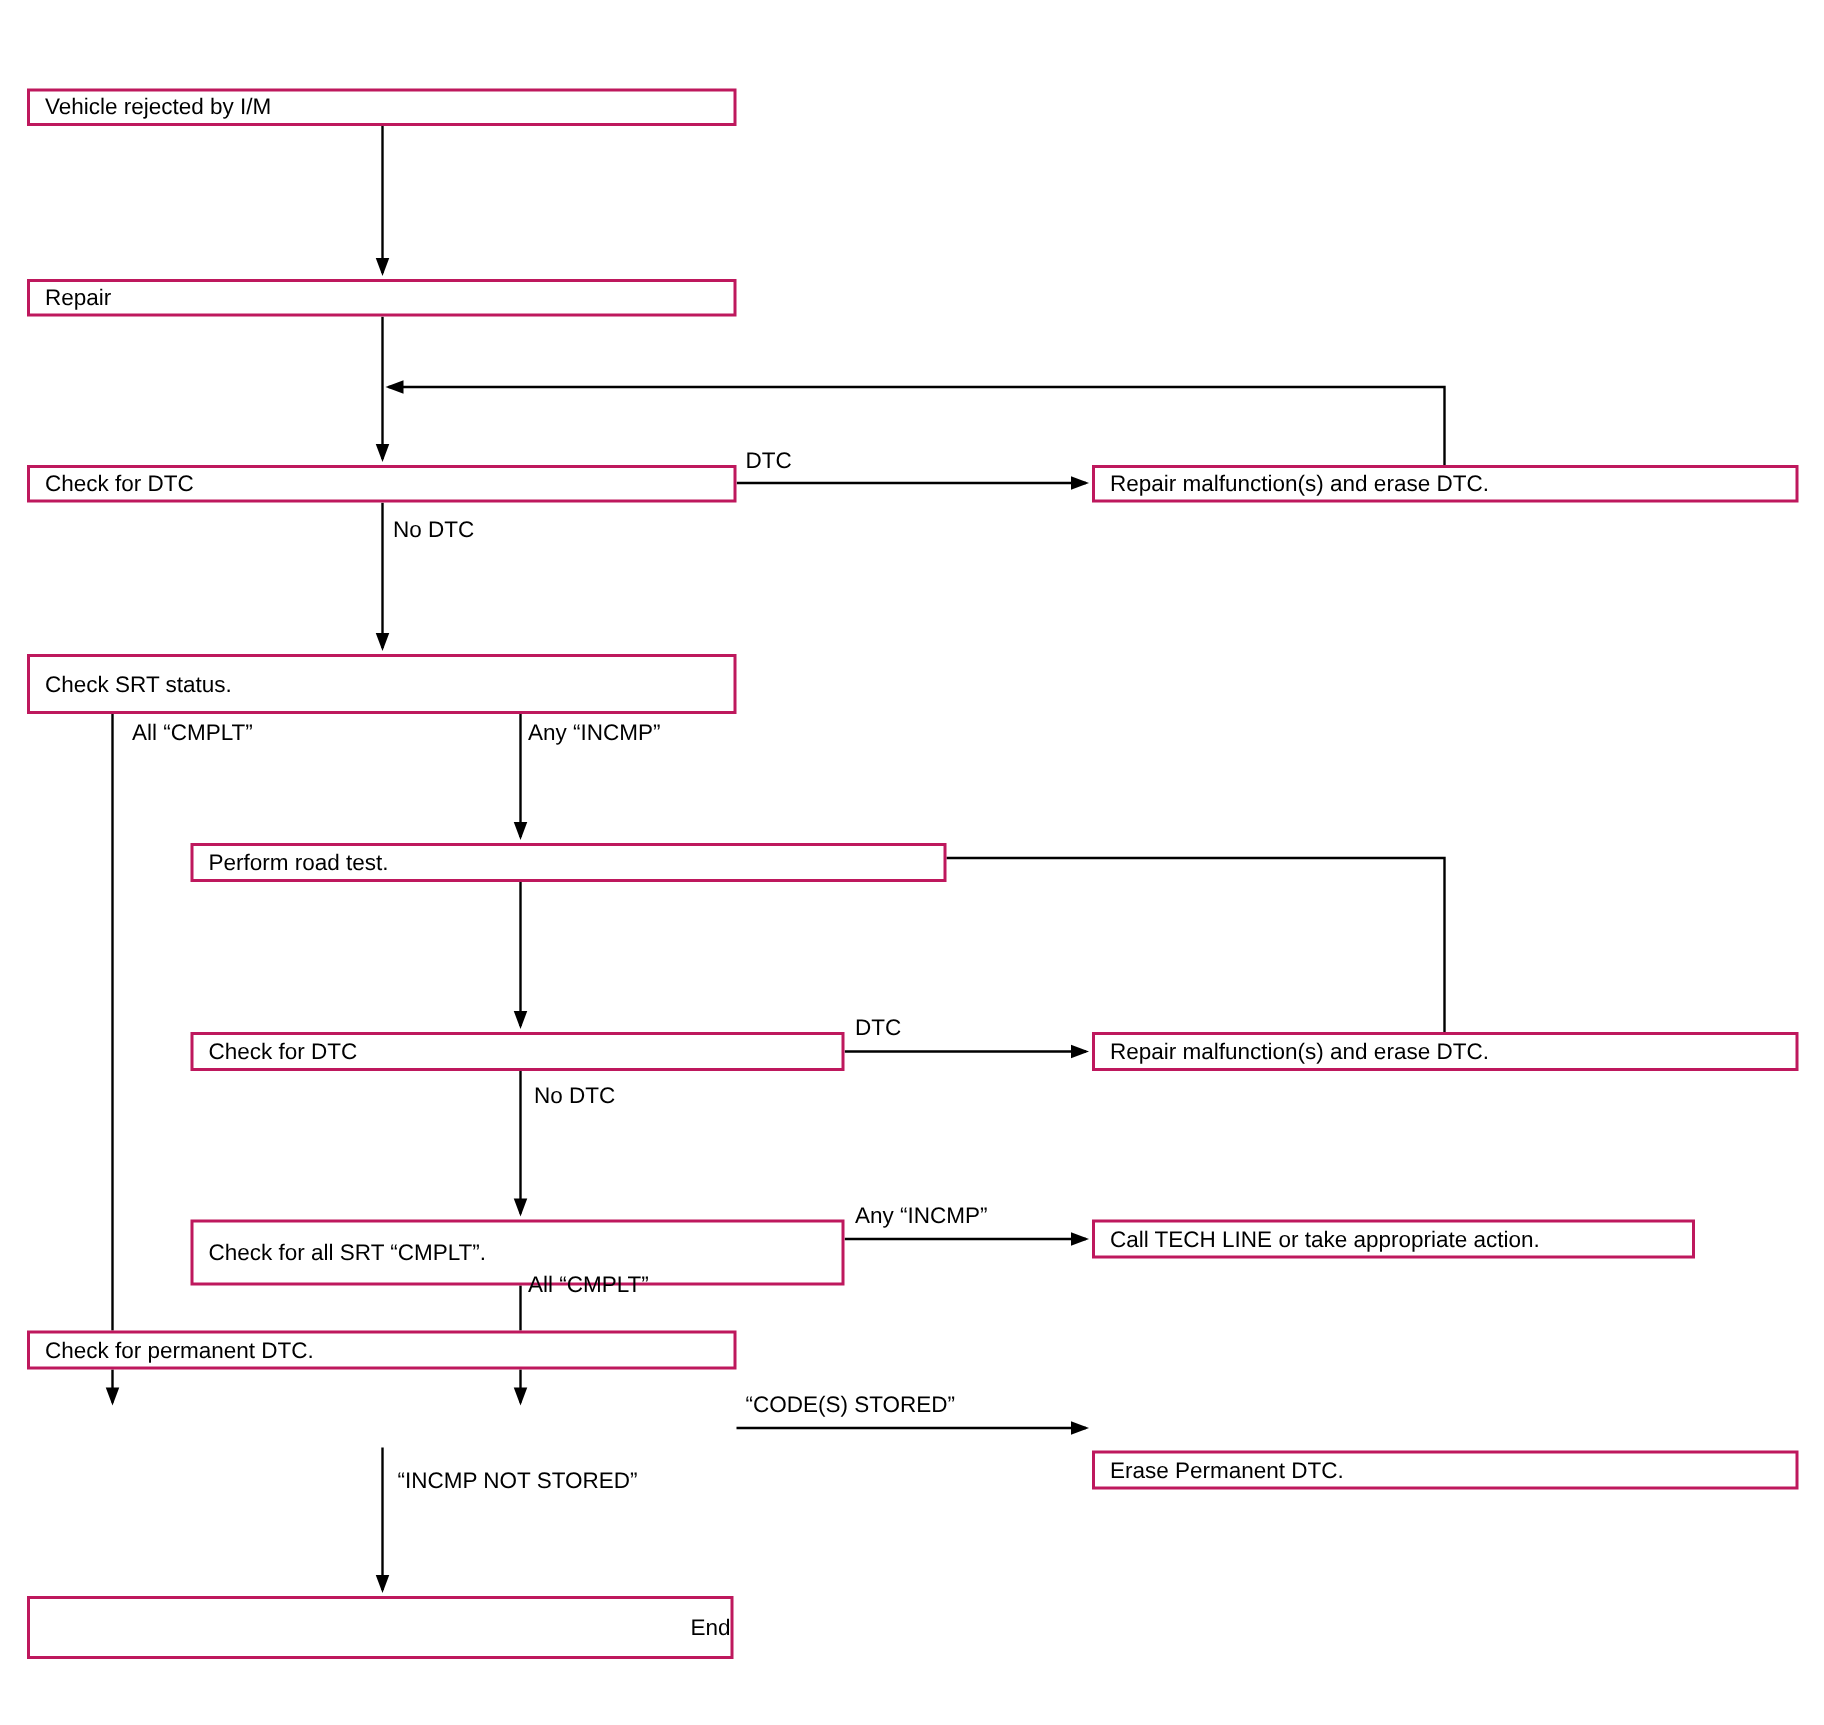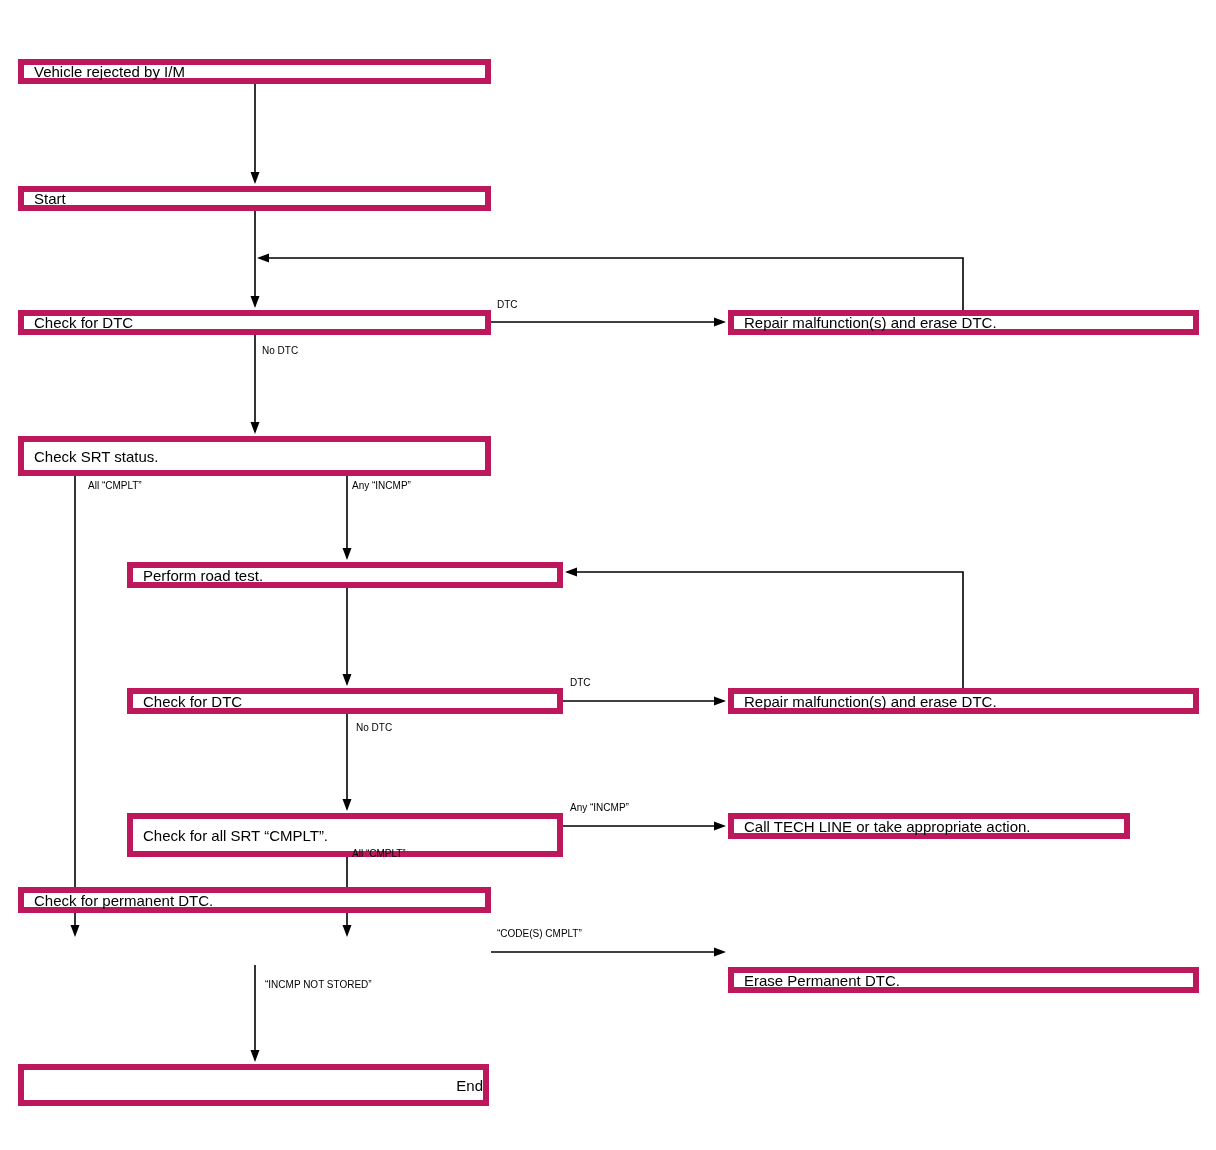--- a/index.html
+++ b/index.html
@@ -19,36 +19,36 @@
     position: absolute;
     left: 0;
     top: 0;
     width: 1216px;
     height: 1150px;
     pointer-events: none;
   }
   .node {
     position: absolute;
     box-sizing: border-box;
-    border: 6px solid #be185d;
+    border: 2px solid #be185d;
     background: #ffffff;
     display: flex;
     align-items: center;
     color: #000000;
     font-size: 15px;
     line-height: 1;
     white-space: nowrap;
   }
   .node .node-label {
     padding-left: 10px;
   }
   .edge-label {
     position: absolute;
     color: #000000;
-    font-size: 10px;
+    font-size: 15px;
     line-height: 1;
     white-space: nowrap;
     background: transparent;
   }
 </style>
 </head>
 <body>
 
 <div id="canvas">
 
@@ -90,32 +90,32 @@
         <path d="M 255 965 L 255 1060" stroke="#000000" stroke-width="1.6" fill="none"></path>
         <path d="M 250.5,1050 259.5,1050 255,1062 z" fill="#000000" stroke="none"></path>
       </g>
   </svg>
 
   <div id="node-layer">
       <div class="node" style="left: 18px; top: 59px; width: 473px; height: 25px;">
         <span class="node-label">Vehicle rejected by I/M</span>
       </div>
       <div class="node" style="left: 18px; top: 186px; width: 473px; height: 25px;">
-        <span class="node-label">Start</span>
+        <span class="node-label">Repair</span>
       </div>
       <div class="node" style="left: 18px; top: 310px; width: 473px; height: 25px;">
         <span class="node-label">Check for DTC</span>
       </div>
       <div class="node" style="left: 728px; top: 310px; width: 471px; height: 25px;">
         <span class="node-label">Repair malfunction(s) and erase DTC.</span>
       </div>
       <div class="node" style="left: 18px; top: 436px; width: 473px; height: 40px;">
         <span class="node-label">Check SRT status.</span>
       </div>
-      <div class="node" style="left: 127px; top: 562px; width: 436px; height: 26px;">
+      <div class="node" style="left: 127px; top: 562px; width: 504px; height: 26px;">
         <span class="node-label">Perform road test.</span>
       </div>
       <div class="node" style="left: 127px; top: 688px; width: 436px; height: 26px;">
         <span class="node-label">Check for DTC</span>
       </div>
       <div class="node" style="left: 728px; top: 688px; width: 471px; height: 26px;">
         <span class="node-label">Repair malfunction(s) and erase DTC.</span>
       </div>
       <div class="node" style="left: 127px; top: 813px; width: 436px; height: 44px;">
         <span class="node-label">Check for all SRT “CMPLT”.</span>
@@ -135,17 +135,17 @@
     </div>
   <div id="label-layer">
       <div class="edge-label" style="left: 497px; top: 300px;">DTC</div>
       <div class="edge-label" style="left: 262px; top: 346px;">No DTC</div>
       <div class="edge-label" style="left: 88px; top: 481px;">All “CMPLT”</div>
       <div class="edge-label" style="left: 352px; top: 481px;">Any “INCMP”</div>
       <div class="edge-label" style="left: 570px; top: 678px;">DTC</div>
       <div class="edge-label" style="left: 356px; top: 723px;">No DTC</div>
       <div class="edge-label" style="left: 570px; top: 803px;">Any “INCMP”</div>
       <div class="edge-label" style="left: 352px; top: 849px;">All “CMPLT”</div>
-      <div class="edge-label" style="left: 497px; top: 929px;">“CODE(S) CMPLT”</div>
+      <div class="edge-label" style="left: 497px; top: 929px;">“CODE(S) STORED”</div>
       <div class="edge-label" style="left: 265px; top: 980px;">“INCMP NOT STORED”</div>
     </div>
 
 </div>
 
 </body></html>

